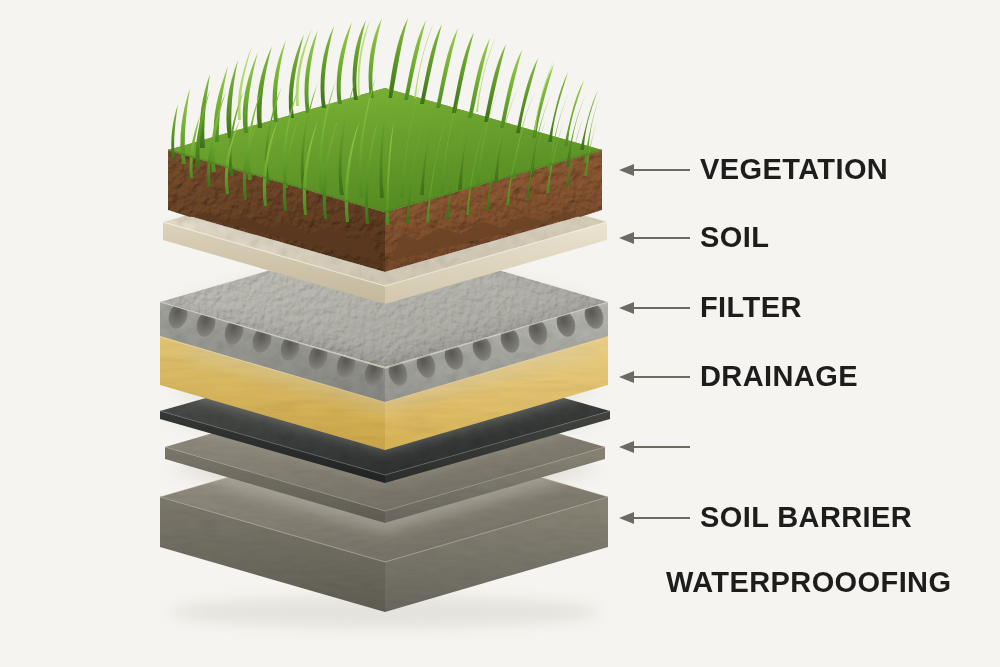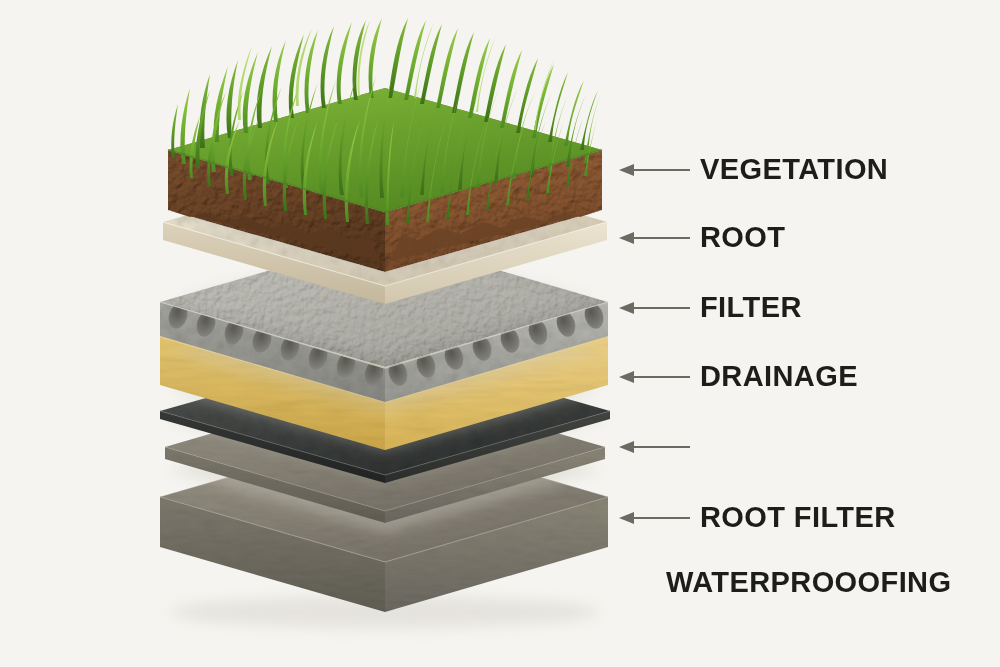--- a/index.html
+++ b/index.html
@@ -426,20 +426,20 @@
       </g>
       <g>
         <line x1="690" y1="518" x2="630" y2="518" stroke-width="2.2"></line>
         <polygon points="619,518 634,512 634,524" stroke="none"></polygon>
       </g>
     </g>
   </svg>
 
   <div class="label-layer">
     <div class="layer-label" style="left:700px; top:155px;">VEGETATION</div>
-    <div class="layer-label" style="left:700px; top:223px;">ROOT</div>
+    <div class="layer-label" style="left:700px; top:223px;">SOIL</div>
     <div class="layer-label" style="left:700px; top:362px;">DRAINAGE</div>
     <div class="layer-label" style="left:700px; top:293px;">FILTER</div>
-    <div class="layer-label" style="left:700px; top:503px;">ROOT FILTER</div>
+    <div class="layer-label" style="left:700px; top:503px;">SOIL BARRIER</div>
     <div class="layer-label" style="left:620px; top:568px;margin-left:46px;">WATERPROOOFING</div>
   </div>
 
 </div>
 
 </body></html>

